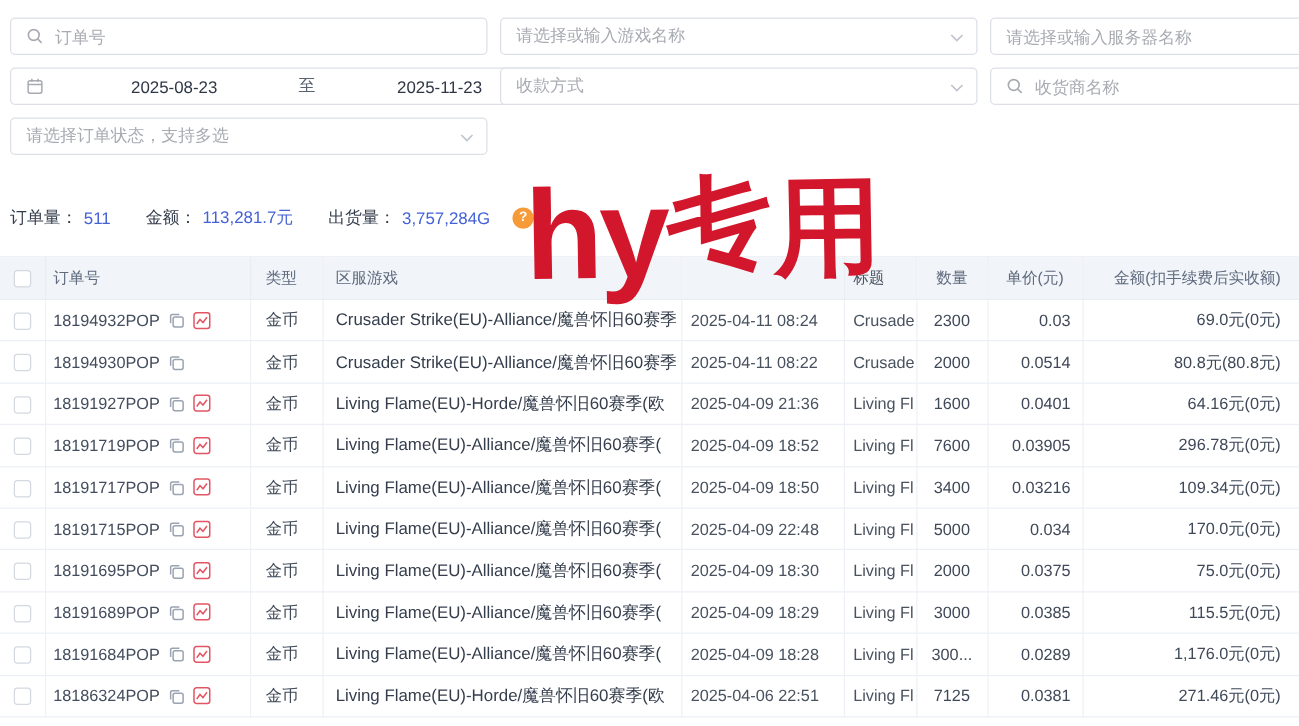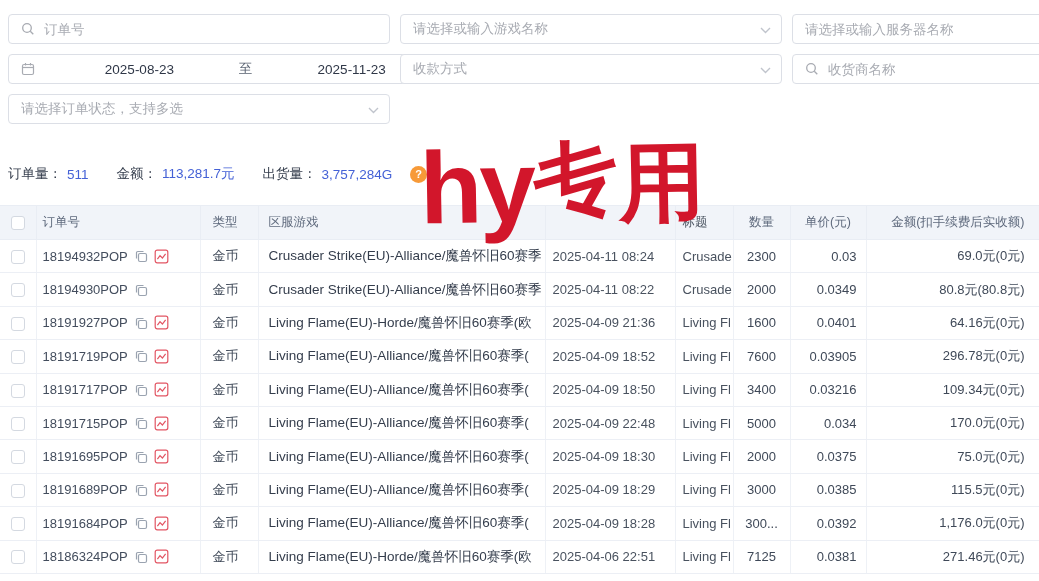--- a/index.html
+++ b/index.html
@@ -245,21 +245,21 @@
                   <polyline points="3.4,10.2 6,6.6 8.4,9 11.6,4.8"></polyline>
                 </svg>
         </span>
       </span>
     </td>
     <td class="c-type">金币</td>
     <td class="c-game">Crusader Strike(EU)-Alliance/魔兽怀旧60赛季</td>
     <td class="c-time">2025-04-11 08:22</td>
     <td class="c-title">Crusade</td>
     <td class="c-qty">2000</td>
-    <td class="c-price">0.0349</td>
+    <td class="c-price">0.0514</td>
     <td class="c-amount">80.8元(80.8元)</td>
   </tr>
 
   <tr>
     <td class="c-check"><span class="cb"></span></td>
     <td class="c-order">
       <span class="order-flex">
         <span class="ono">18191927POP</span>
         <span class="ic">
           <svg width="14" height="14" viewBox="0 0 14 14" fill="none" stroke="#9aa3b0" stroke-width="1.2">
@@ -441,21 +441,21 @@
                   <polyline points="3.4,10.2 6,6.6 8.4,9 11.6,4.8"></polyline>
                 </svg>
         </span>
       </span>
     </td>
     <td class="c-type">金币</td>
     <td class="c-game">Living Flame(EU)-Alliance/魔兽怀旧60赛季(</td>
     <td class="c-time">2025-04-09 18:28</td>
     <td class="c-title">Living Fl</td>
     <td class="c-qty">300...</td>
-    <td class="c-price">0.0392</td>
+    <td class="c-price">0.0289</td>
     <td class="c-amount">1,176.0元(0元)</td>
   </tr>
 
   <tr>
     <td class="c-check"><span class="cb"></span></td>
     <td class="c-order">
       <span class="order-flex">
         <span class="ono">18186324POP</span>
         <span class="ic">
           <svg width="14" height="14" viewBox="0 0 14 14" fill="none" stroke="#9aa3b0" stroke-width="1.2">

